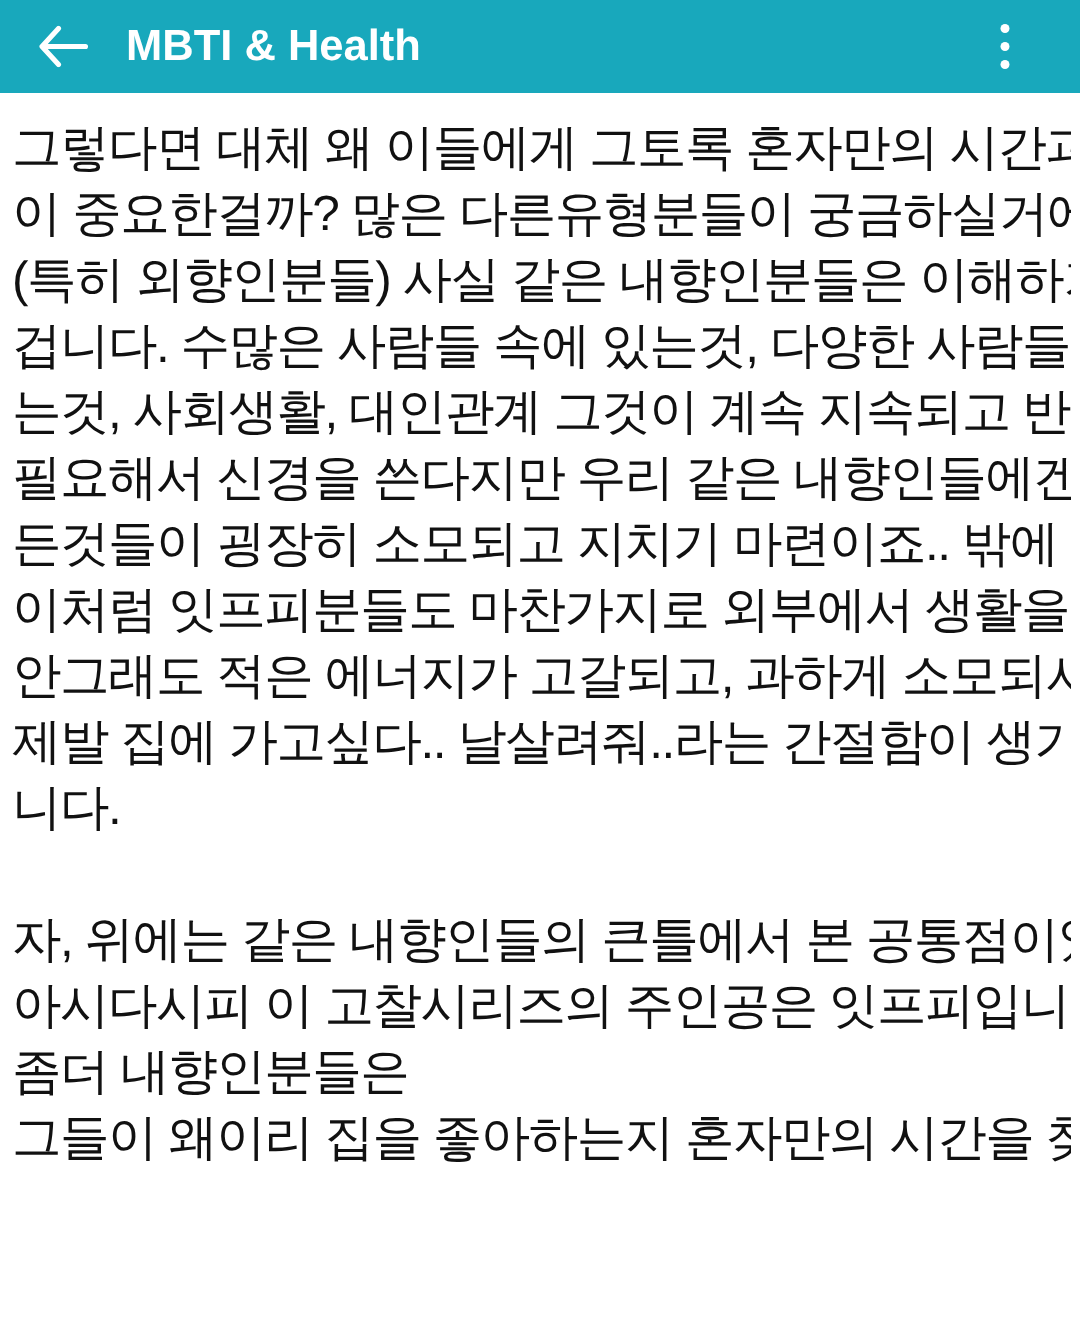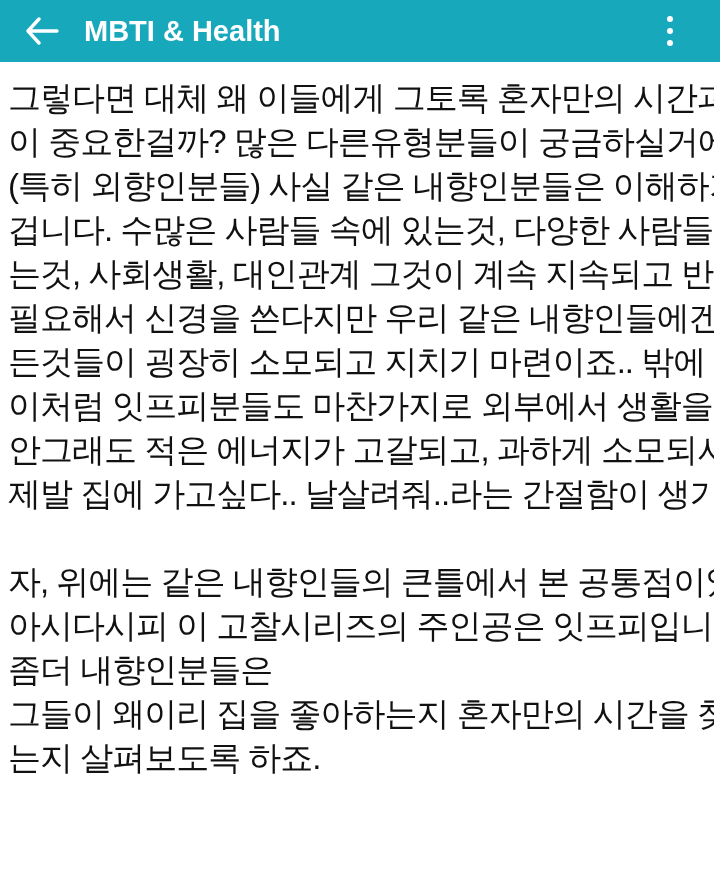--- a/index.html
+++ b/index.html
@@ -112,21 +112,21 @@
     <div class="line">그렇다면 대체 왜 이들에게 그토록 혼자만의 시간과 공간</div>
     <div class="line">이 중요한걸까? 많은 다른유형분들이 궁금하실거에요ㅎㅎ</div>
     <div class="line">(특히 외향인분들) 사실 같은 내향인분들은 이해하기 쉬울</div>
     <div class="line">겁니다. 수많은 사람들 속에 있는것, 다양한 사람들 상대하</div>
     <div class="line">는것, 사회생활, 대인관계 그것이 계속 지속되고 반복되면</div>
     <div class="line">필요해서 신경을 쓴다지만 우리 같은 내향인들에겐 그 모</div>
     <div class="line">든것들이 굉장히 소모되고 지치기 마련이죠.. 밖에 한번 나</div>
     <div class="line">이처럼 잇프피분들도 마찬가지로 외부에서 생활을 하면</div>
     <div class="line">안그래도 적은 에너지가 고갈되고, 과하게 소모되서 집!!</div>
     <div class="line">제발 집에 가고싶다.. 날살려줘..라는 간절함이 생기게 됩</div>
+    <div class="line">니다.</div>
     <div class="line"></div>
     <div class="line">자, 위에는 같은 내향인들의 큰틀에서 본 공통점이였구요.</div>
     <div class="line">아시다시피 이 고찰시리즈의 주인공은 잇프피입니다ㅎㅎ</div>
     <div class="line">좀더 내향인분들은</div>
     <div class="line">그들이 왜이리 집을 좋아하는지 혼자만의 시간을 찾게되</div>
-    <div class="line">는지 살펴보도록 하죠.</div>
   </div>
 
 </div>
 
 </body></html>

